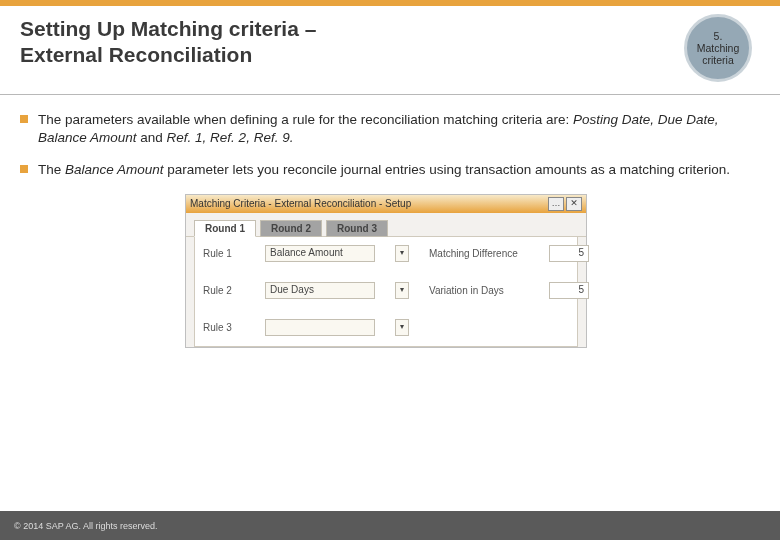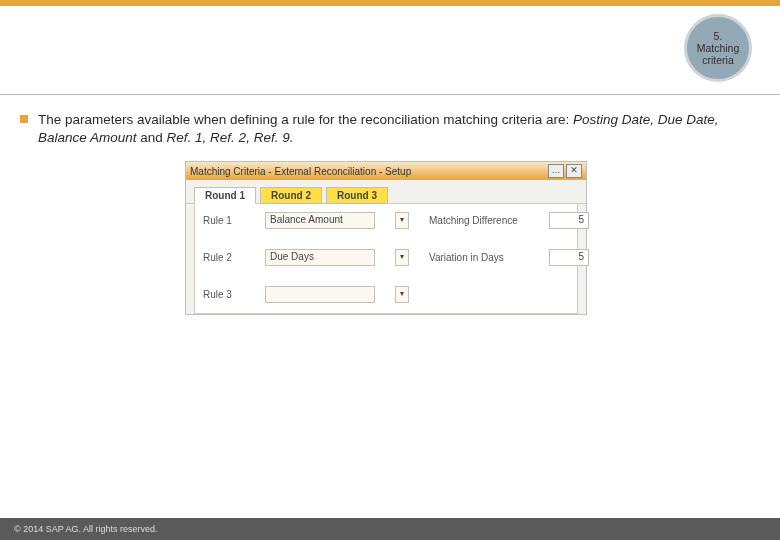--- a/index.html
+++ b/index.html
@@ -106,21 +106,21 @@
   }
   .mw-tabs {
     display: flex;
     gap: 4px;
     padding: 6px 8px 0 8px;
     border-bottom: 1px solid #d0cabd;
     font-weight: bold;
   }
   .mw-tab {
     border: 1px solid #c4bfb2;
-    background: #fde047;
+    background: #a3a3a3;
     padding: 2px 10px;
     font-size: 10px;
     position: relative;
     top: 1px;
   }
   .mw-tab.active {
     background: #fff;
     border-bottom: 1px solid #fff;
   }
   .mw-body {
@@ -178,21 +178,21 @@
     color: #333;
     padding: 2px 14px;
     font-size: 10px;
   }
 
   .footer {
     position: absolute;
     left: 0;
     bottom: 0;
     width: 100%;
-    height: 22px;
+    height: 29px;
     background: #5a5a5a;
     display: flex;
     align-items: center;
     padding: 0 14px;
     box-sizing: border-box;
     font-size: 9px;
     color: #ddd;
   }
   .footer .copy {
     flex: 1;
@@ -202,39 +202,46 @@
     margin-top: 36px;
   }
 </style>
 </head>
 <body>
 
 <div class="topbar"></div>
 
 <div class="header-row">
   <div class="title-block">
-    <br>
+    <span>Setting Up Matching criteria –</span><br>
+    <span>External Reconciliation</span>
   </div>
   <div class="step-badge">
     <div>5.</div>
     <div>Matching</div>
     <div>criteria</div>
   </div>
 </div>
 
 <div class="content">
 
 
   <div class="bullet-row">
     <div class="bullet-shape"></div>
     <div class="bullet-text">
       <span>The parameters available when defining a rule for the reconciliation matching criteria are: </span><em>Posting Date, Due Date, Balance Amount</em><span> and </span><em>Ref. 1, Ref. 2, Ref. 9.</em>
     </div>
   </div>
 
+  <div class="bullet-row">
+    <div class="bullet-shape"></div>
+    <div class="bullet-text">
+      <span>The </span><em>Balance Amount</em><span> parameter lets you reconcile journal entries using transaction amounts as a matching criterion.</span>
+    </div>
+  </div>
 
   <div class="mock-window">
     <div class="mw-titlebar">
       <div class="mw-title">Matching Criteria - External Reconciliation - Setup</div>
       <div class="mw-controls">
         <div class="mw-ctrl">…</div>
         <div class="mw-ctrl">✕</div>
       </div>
     </div>
     <div class="mw-tabs">

